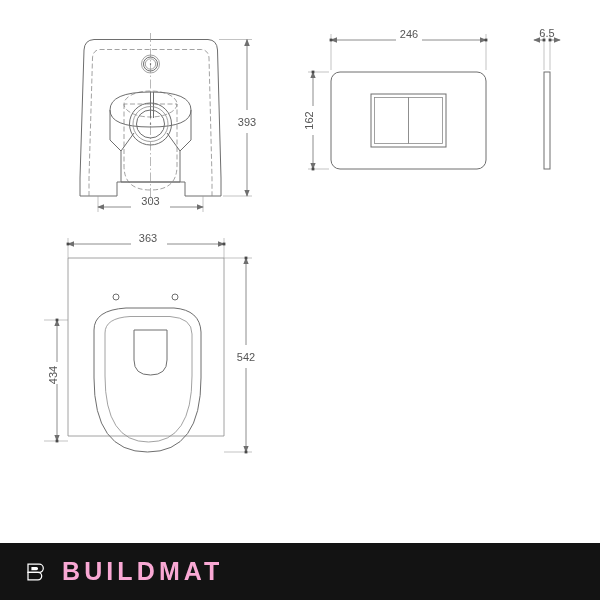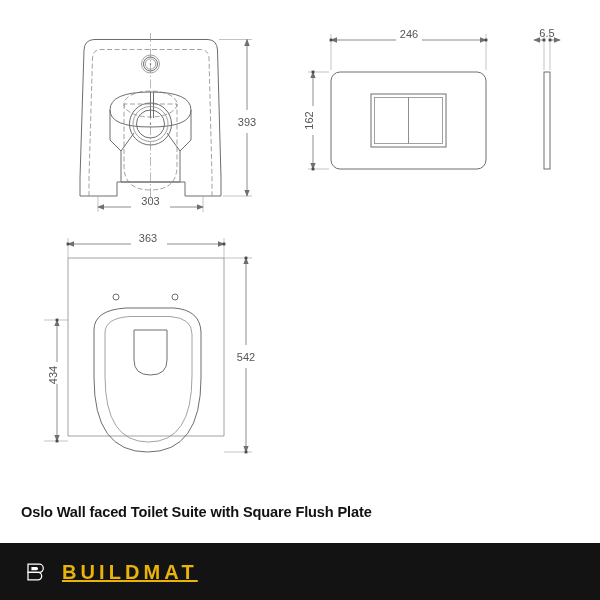--- a/index.html
+++ b/index.html
@@ -63,27 +63,26 @@
     align-items: center;
     padding-left: 25px;
   }
   .logo-mark {
     width: 24px;
     height: 24px;
     margin-right: 13px;
     flex: none;
   }
   .logo-word {
-    color: #eab308;
-    font-size: 20px;
+    color: #f9a8d4;
+    font-size: 25px;
     font-weight: bold;
     letter-spacing: 4.1px;
     font-family: "Liberation Sans", sans-serif;
     line-height: 1;
-    text-decoration: underline;
   }
 </style>
 </head>
 <body>
 
 <div id="page">
 
   <div id="drawing-area">
     <svg width="600" height="480" viewBox="0 0 600 480" xmlns="http://www.w3.org/2000/svg">
       <defs>
@@ -274,23 +273,20 @@
         <line class="dim" x1="57" y1="320" x2="57" y2="362" marker-start="url(#arrHs)"></line>
         <line class="dim" x1="57" y1="384" x2="57" y2="441" marker-end="url(#arrH)"></line>
         <rect class="tick" x="55.6" y="318.6" width="2.8" height="2.8"></rect>
         <rect class="tick" x="55.6" y="439.6" width="2.8" height="2.8"></rect>
         <text class="dimtxt" x="57" y="375" text-anchor="middle" transform="rotate(-90 57 375)">434</text>
       </g>
 
     </svg>
   </div>
 
-  <div class="caption-bar">
-    <div class="caption-text">Oslo Wall faced Toilet Suite with Square Flush Plate</div>
-  </div>
 
   <div class="footer-bar">
     <div class="logo-wrap">
       <svg class="logo-mark" viewBox="0 0 24 24">
         <g fill="none" stroke="#ffffff" stroke-width="1.25">
           <path d="M3 4.2 H14.2 A4.1 4.1 0 0 1 14.2 12.4 H3 Z"></path>
           <path d="M3 12.4 H13.0 A3.7 3.7 0 0 1 13.0 19.8 H3 Z"></path>
         </g>
         <path d="M6.4 6.9 L11.4 6.9 A1.7 1.7 0 0 1 11.4 10.3 L6.4 10.3 Z" fill="#ffffff"></path>
       </svg>

